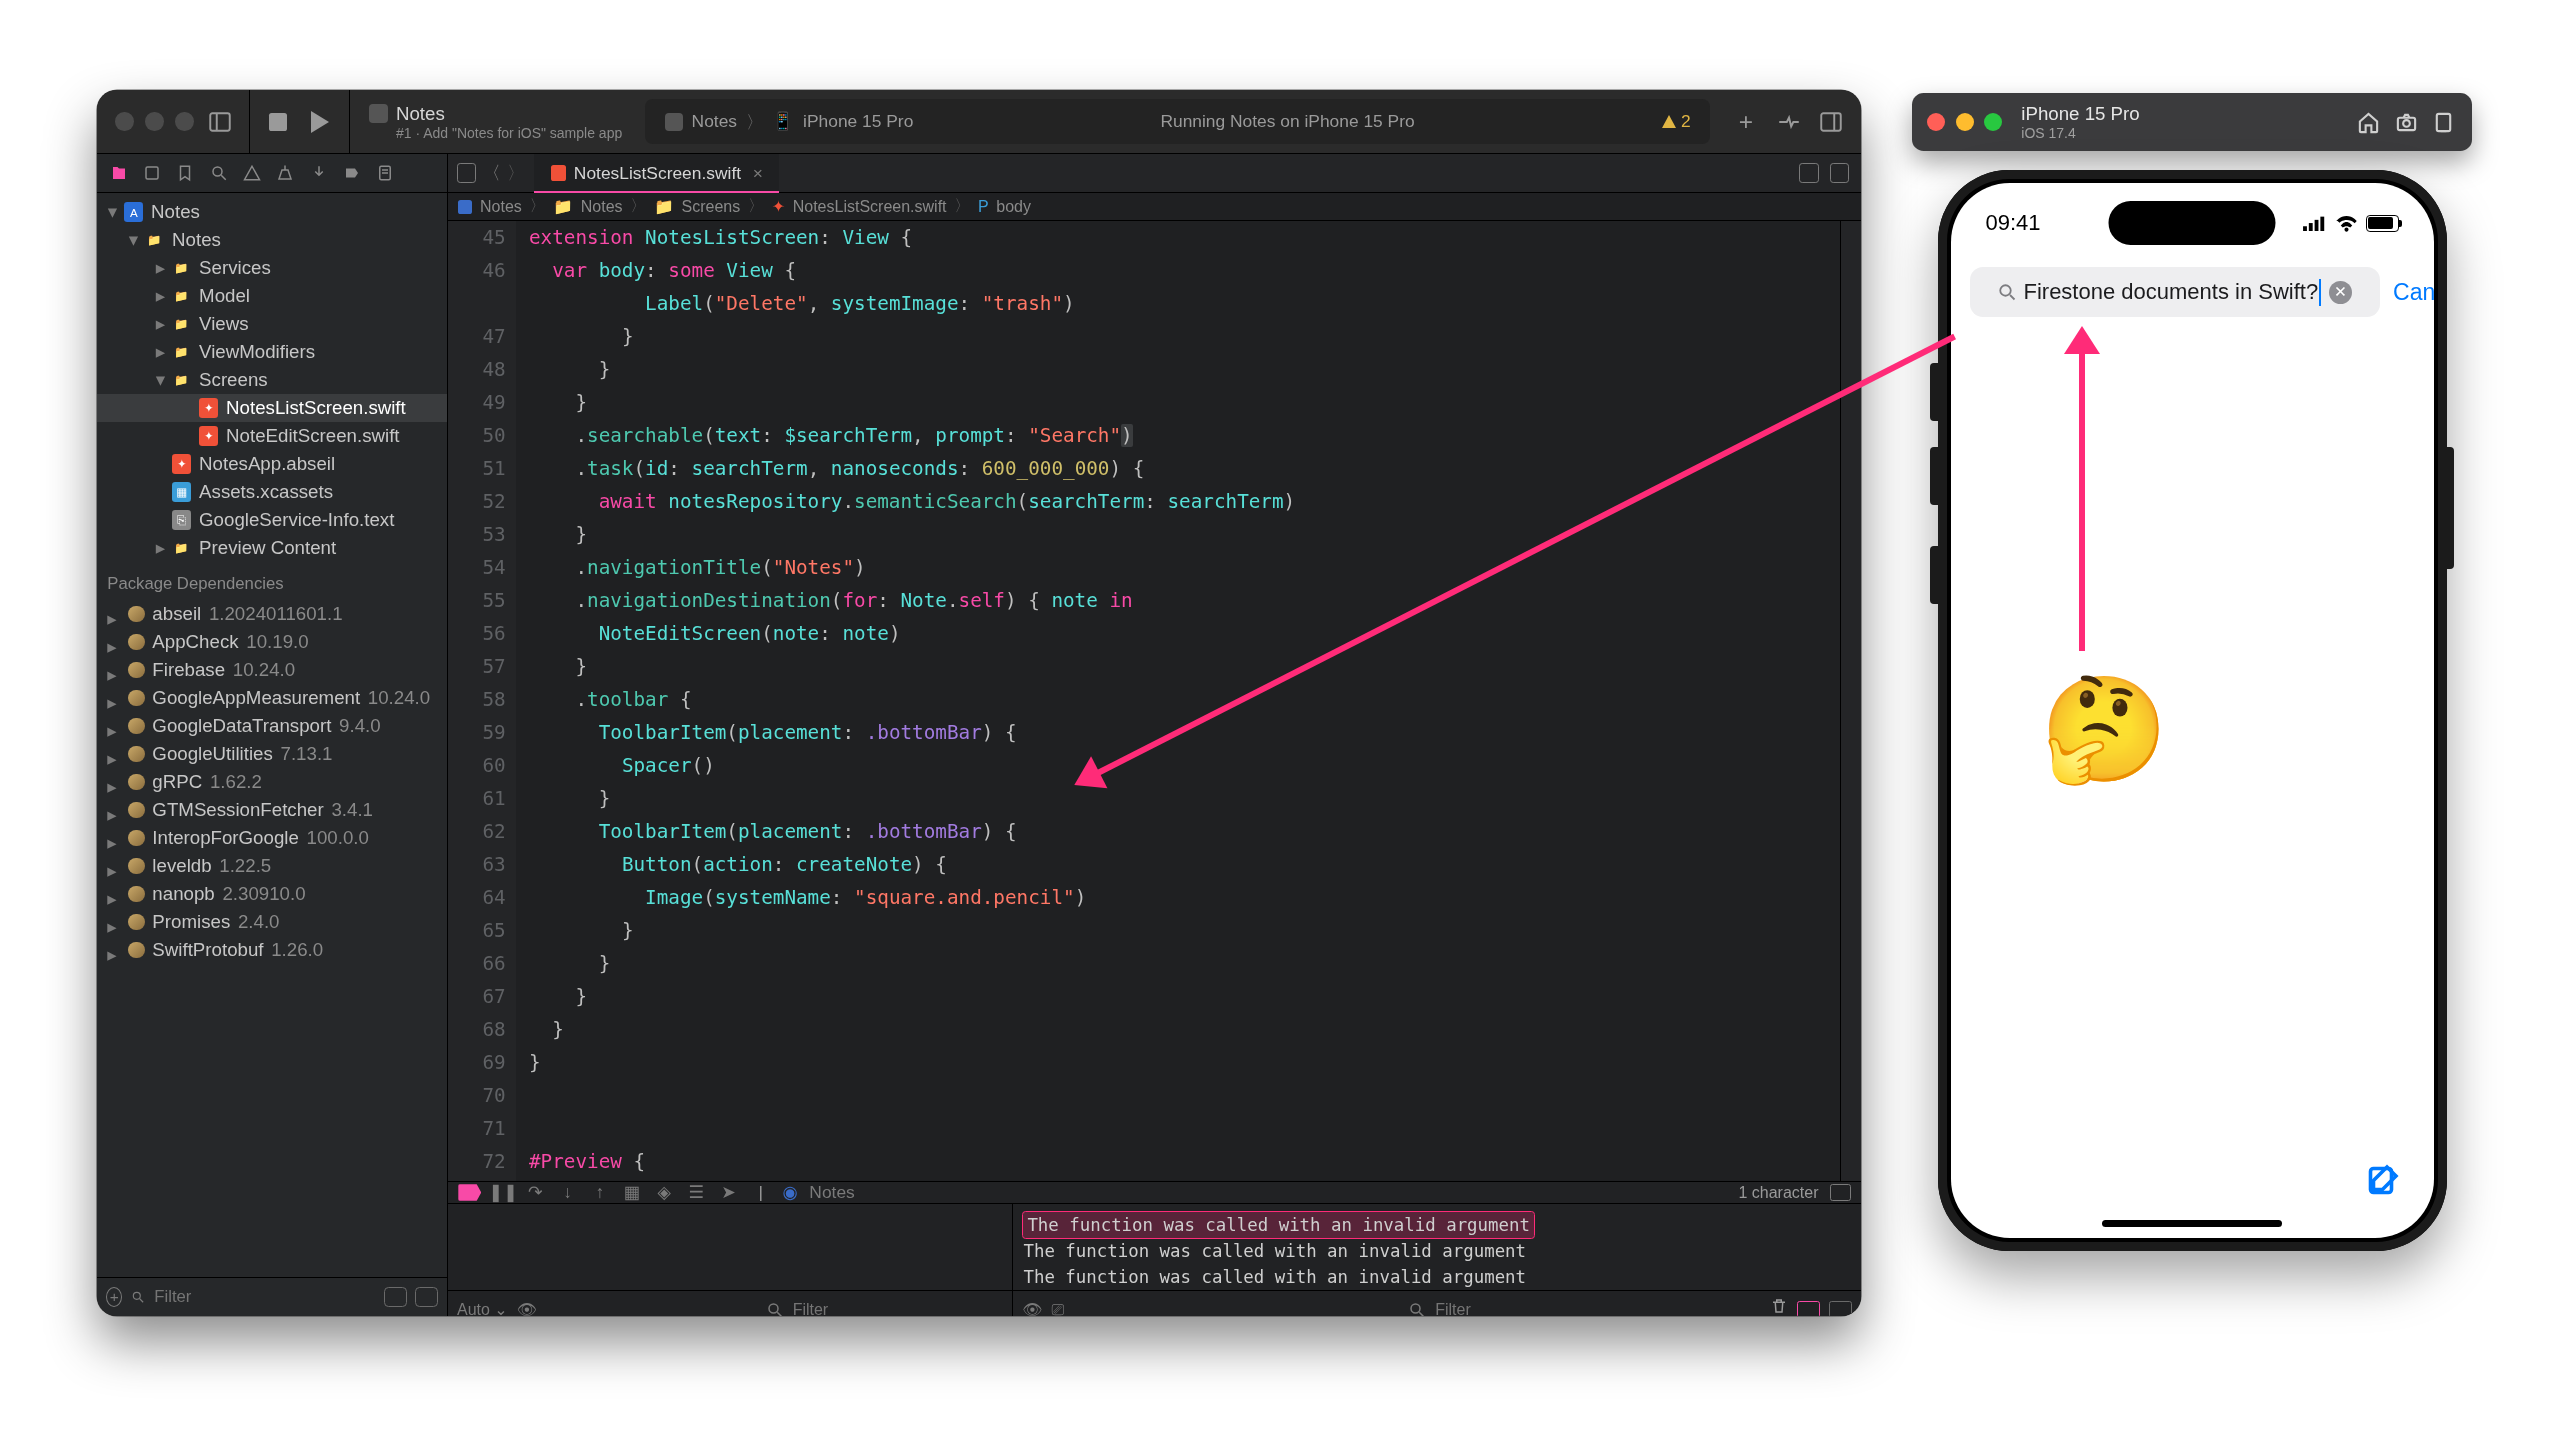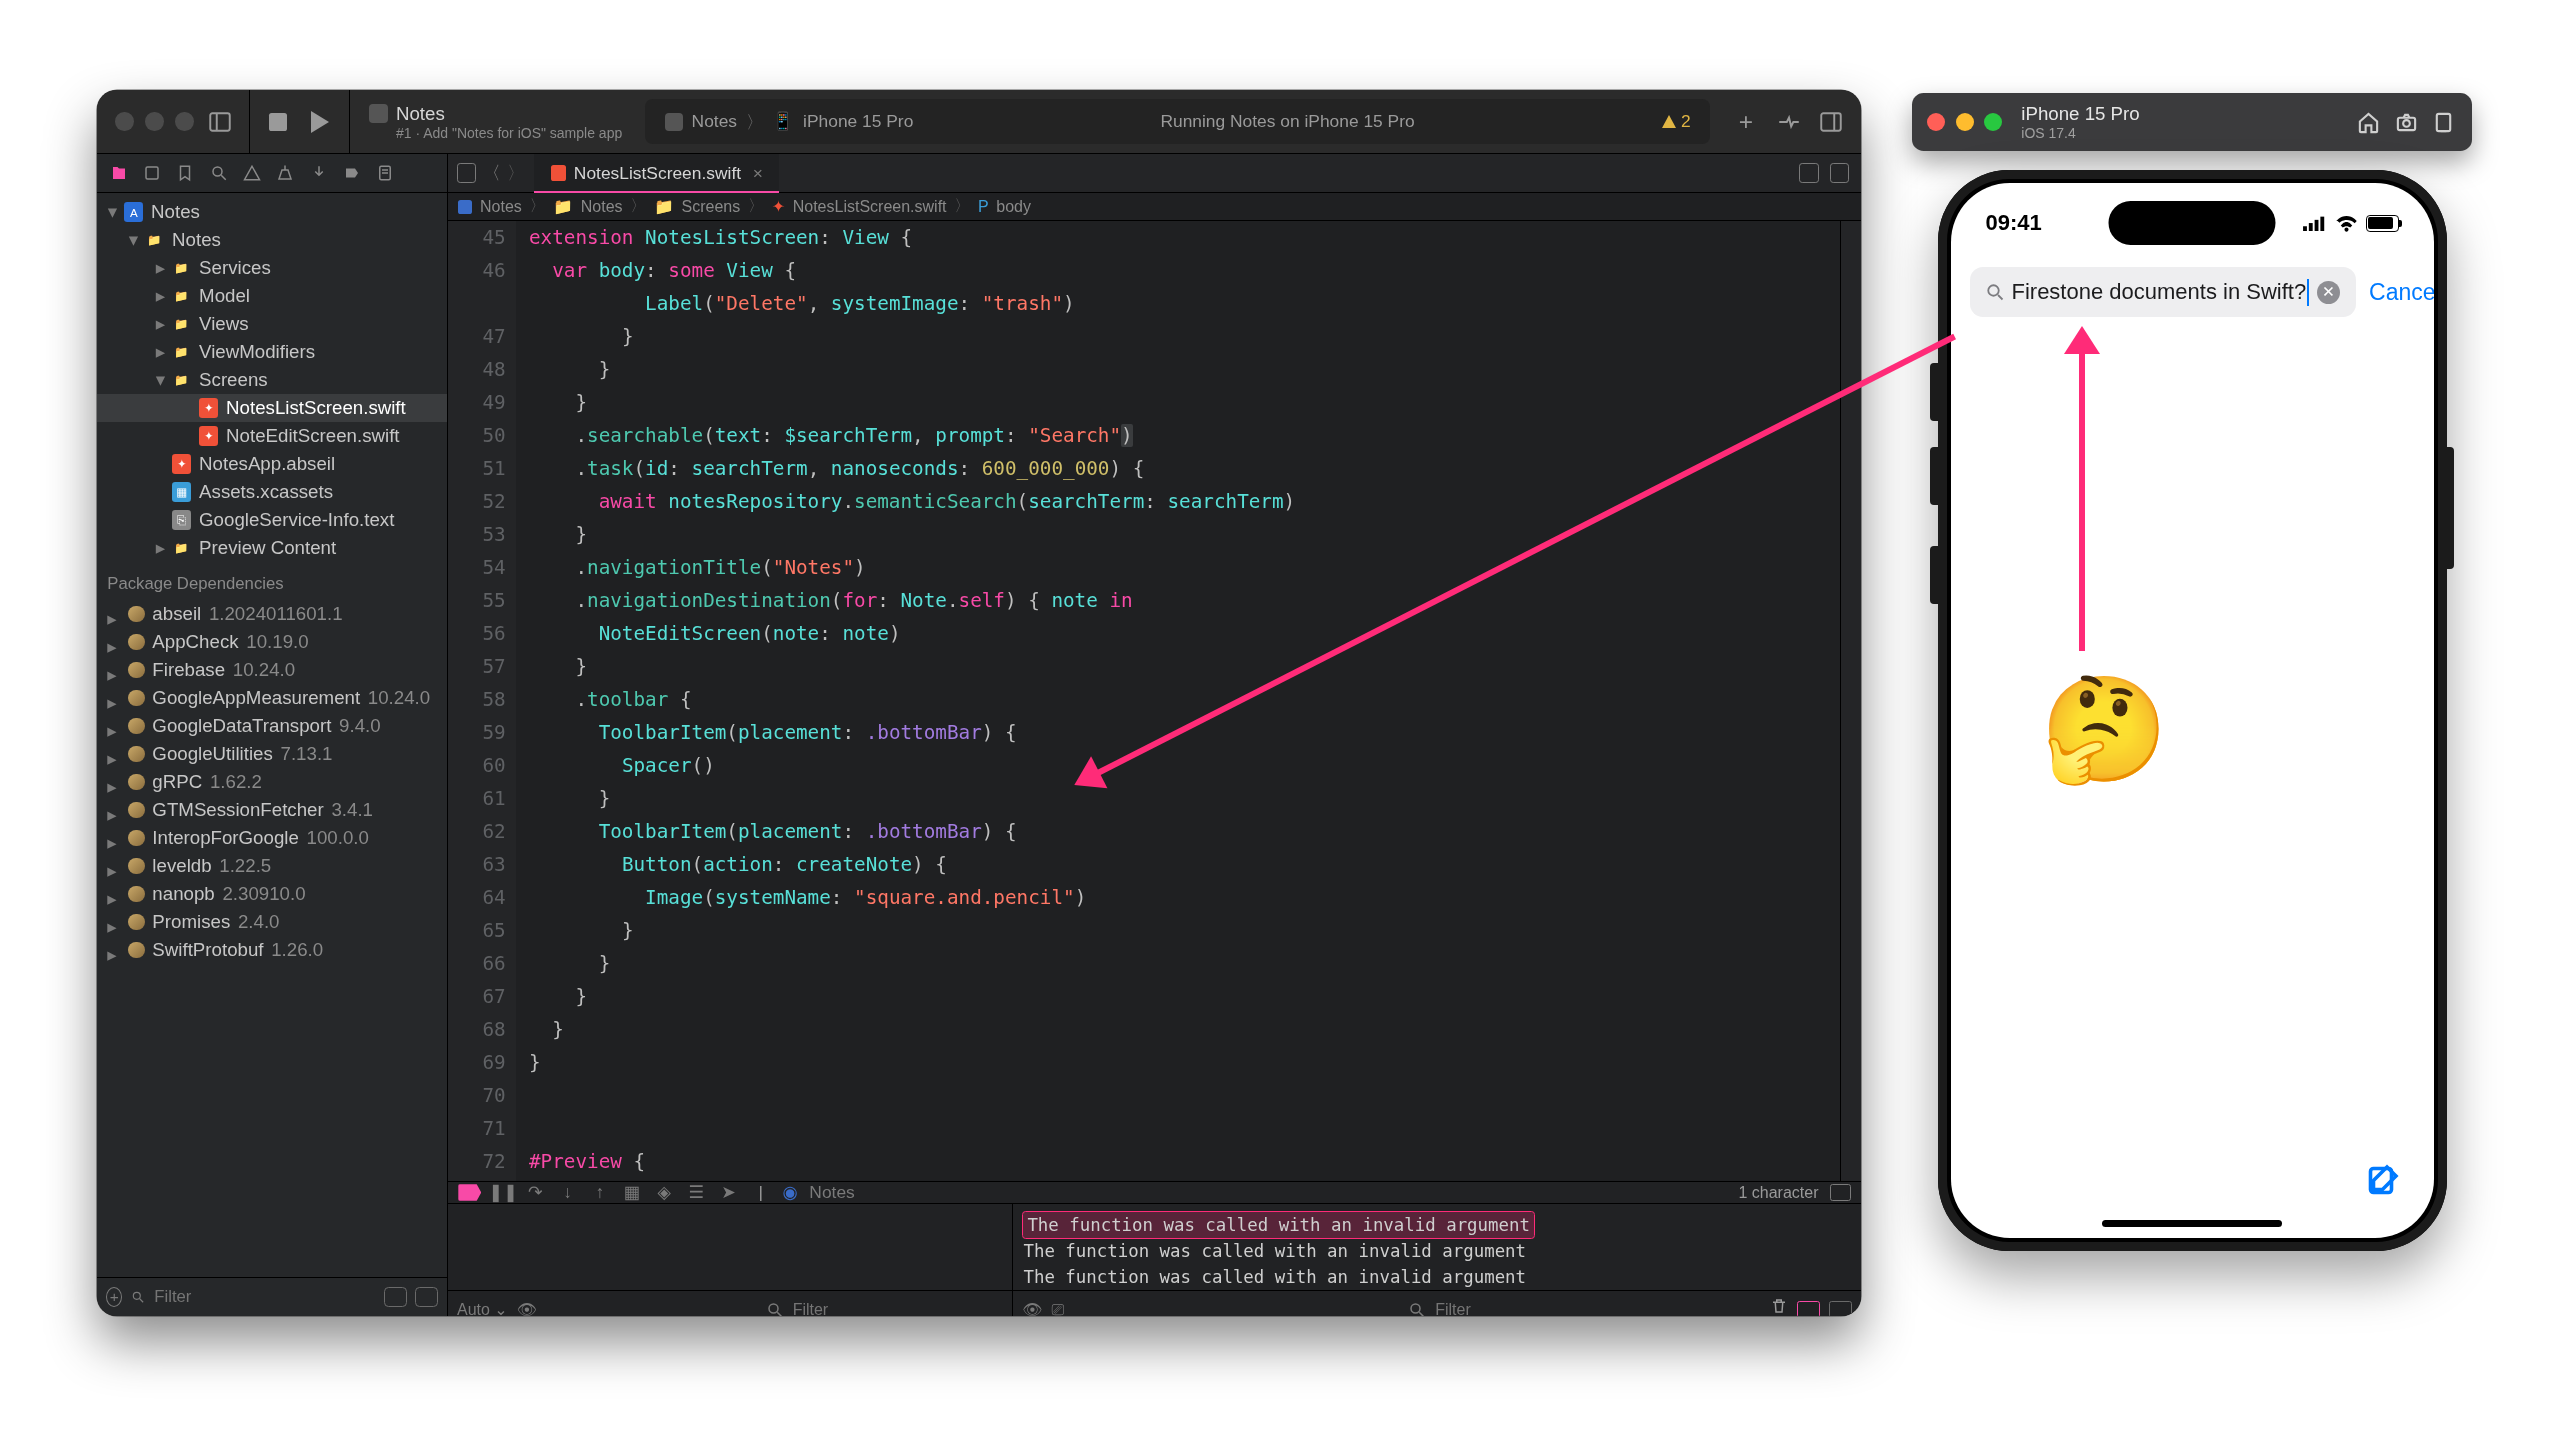--- a/index.html
+++ b/index.html
@@ -178,30 +178,30 @@
     padding:13px;
   }
   
   .phone::before { content:""; position:absolute; left:-7.7px; top:193px; width:7.7px; height:58px; background:#1b1b1b; border-radius:3.9px 0 0 3.9px; box-shadow:0 84px 0 #1b1b1b, 0 183px 0 #1b1b1b; }
   .phone::after { content:""; position:absolute; right:-7.7px; top:277px; width:7.7px; height:122px; background:#1b1b1b; border-radius:0 3.9px 3.9px 0; }
 
   .screen {
     width:100%; height:100%; background:#fff; border-radius:59px; position:relative; overflow:hidden;
   }
   .dyn-island { position:absolute; top:18px; left:50%; transform:translateX(-50%); width:167px; height:44px; background:#000; border-radius:26px; }
-  .status-bar { position:absolute; top:18px; left:0; right:0; height:44px; display:flex; justify-content:space-between; align-items:center; padding:0 35px; font-size:22px; font-weight:700; color:#000; }
+  .status-bar { position:absolute; top:18px; left:0; right:0; height:44px; display:flex; justify-content:space-between; align-items:center; padding:0 35px; font-size:22px; font-weight:400; color:#000; }
   .status-bar .right { display:flex; gap:7.7px; align-items:center; }
   .sb-sig { width:24.5px;height:15.4px; }
   .sb-wifi { width:23px;height:16.7px; }
   .sb-bat { width:33px;height:16.7px;border:1.6px solid #000;border-radius:3.9px;position:relative; }
   .sb-bat::after{content:"";position:absolute;right:-4.5px;top:4.5px;width:3.2px;height:6.4px;background:#000;border-radius:0 1.9px 1.9px 0;}
   .sb-bat .fill{position:absolute;left:1.3px;top:1.3px;bottom:1.3px;width:80%;background:#000;border-radius:1.9px;}
 
   .search-row { position:absolute; top:84px; left:19.3px; right:19.3px; display:flex; gap:13px; align-items:center; }
-  .search-box { flex:1; height:50px; background:#eeeef0; border-radius:13px; display:flex; align-items:center; padding:0 16px; gap:7.7px; color:#1c1c1e; font-size:22px; }
+  .search-box { flex:1; height:50px; background:#eeeef0; border-radius:13px; display:flex; align-items:center; padding:0 28px; gap:7.7px; color:#1c1c1e; font-size:22px; }
   .search-box .mag { color:#7c7c80; }
   .search-box .txt { flex:1; white-space:nowrap; overflow:hidden; display:flex; align-items:center; }
   .search-box .cursor { display:inline-block; width:1.9px; height:27px; background:#007aff; margin-left:1.3px; vertical-align:middle; }
   .search-box .clear { width:23px;height:23px;border-radius:50%;background:#8e8e93;color:#fff;display:flex;align-items:center;justify-content:center;font-size:15.4px; }
   .cancel-btn { color:#007aff; font-size:23px; }
 
   .compose-btn { position:absolute; bottom:39px; right:32px; color:#007aff; }
   .compose-btn svg { width:36px;height:36px;stroke:#007aff;fill:none;stroke-width:2.4; }
   .home-ind { position:absolute; bottom:11.6px; left:50%; transform:translateX(-50%); width:180px;height:6.4px;background:#000;border-radius:3.9px; }
 

